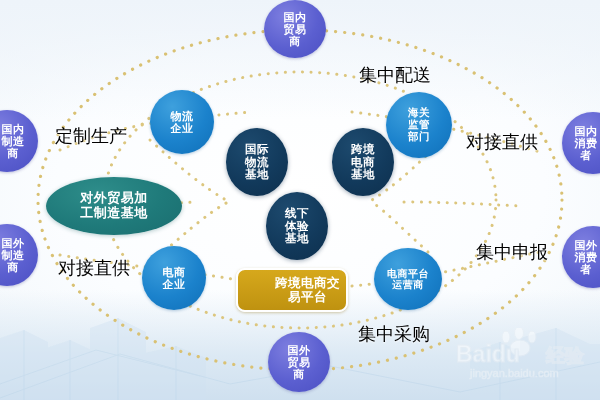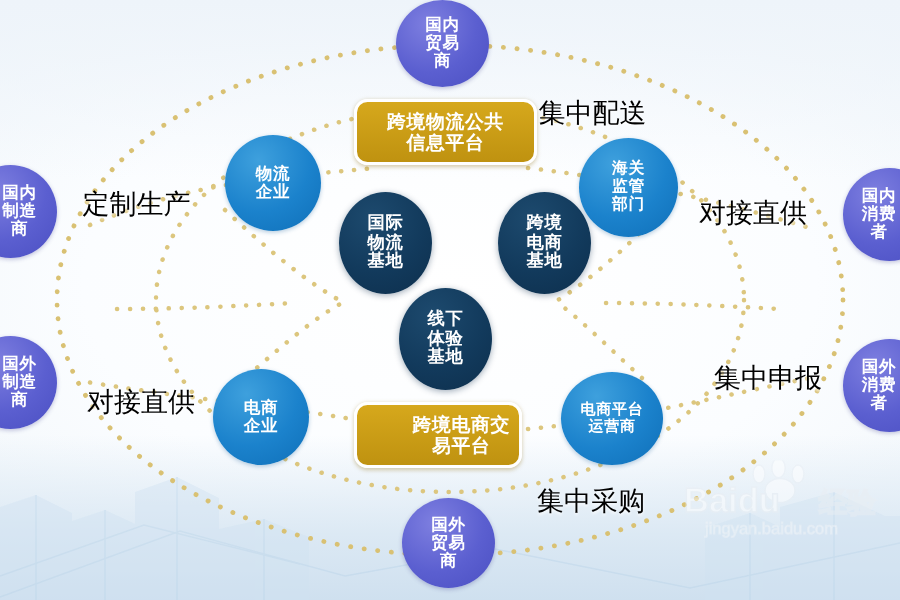--- a/index.html
+++ b/index.html
@@ -13,21 +13,21 @@
   
   .bg-wash{position:absolute;inset:0;
     background:
       radial-gradient(ellipse 420px 250px at 300px 190px,#ffffff 0%,#fbfdff 58%,#f2f7fb 100%);
   }
   .bg-sky{position:absolute;left:0;top:0;width:600px;height:120px;
     background:linear-gradient(180deg,#eef4fa 0%,rgba(255,255,255,0) 100%);}
   .bg-floor{position:absolute;left:0;bottom:0;width:600px;height:110px;
     background:linear-gradient(180deg,rgba(226,238,247,0) 0%,#dce9f4 60%,#cfe0ef 100%);}
   .bg-city{position:absolute;left:0;bottom:0;width:600px;height:120px;opacity:.55;}
-  .watermark{position:absolute;right:6px;bottom:32px;opacity:.5;}
+  .watermark{position:absolute;right:6px;bottom:12px;opacity:.5;}
 
   
   .orbits{position:absolute;inset:0;}
 
   
   .node{position:absolute;display:flex;align-items:center;justify-content:center;
     text-align:center;color:#fff;font-weight:bold;letter-spacing:.5px;
     line-height:1.12;box-sizing:border-box;}
 
   
@@ -104,30 +104,30 @@
     <path class="dots2" d="M352,112 C420,120 480,134 540,152"></path>
     <path class="dots2" d="M352,286 C418,280 480,264 540,252"></path>
     <path class="dots2" d="M150,140 C180,168 205,188 226,200"></path>
     <path class="dots2" d="M152,262 C182,236 206,214 228,202"></path>
     <path class="dots2" d="M432,150 C408,174 388,190 372,200"></path>
     <path class="dots2" d="M428,252 C404,230 386,212 372,202"></path>
     <path class="dots2" d="M78,206 C120,206 160,204 196,202"></path>
     <path class="dots2" d="M404,202 C444,202 482,204 520,206"></path>
   </svg>
 
-  <div class="node n-gold" style="left:236px;top:66px;width:122px;height:44px;">
-    <span style="white-space:pre-line">跨境物流公共
-信息平台</span>
-  </div>
 
   <div class="node n-gold" style="left:236px;top:268px;width:112px;height:44px;justify-content:flex-end;">
     <span style="white-space:pre-line">跨境电商交
 易平台</span>
   </div>
 
+  <div class="node n-teal" style="left:46px;top:177px;width:136px;height:58px;">
+    <span style="white-space:pre-line">对外贸易加
+工制造基地</span>
+  </div>
 
 
   <div class="node n-navy" style="left:226px;top:128px;width:62px;height:68px;">
     <span style="white-space:pre-line">国际
 物流
 基地</span>
   </div>
 
   <div class="node n-navy" style="left:306px;top:128px;width:62px;height:68px;margin-left:26px;">
     <span style="white-space:pre-line">跨境

